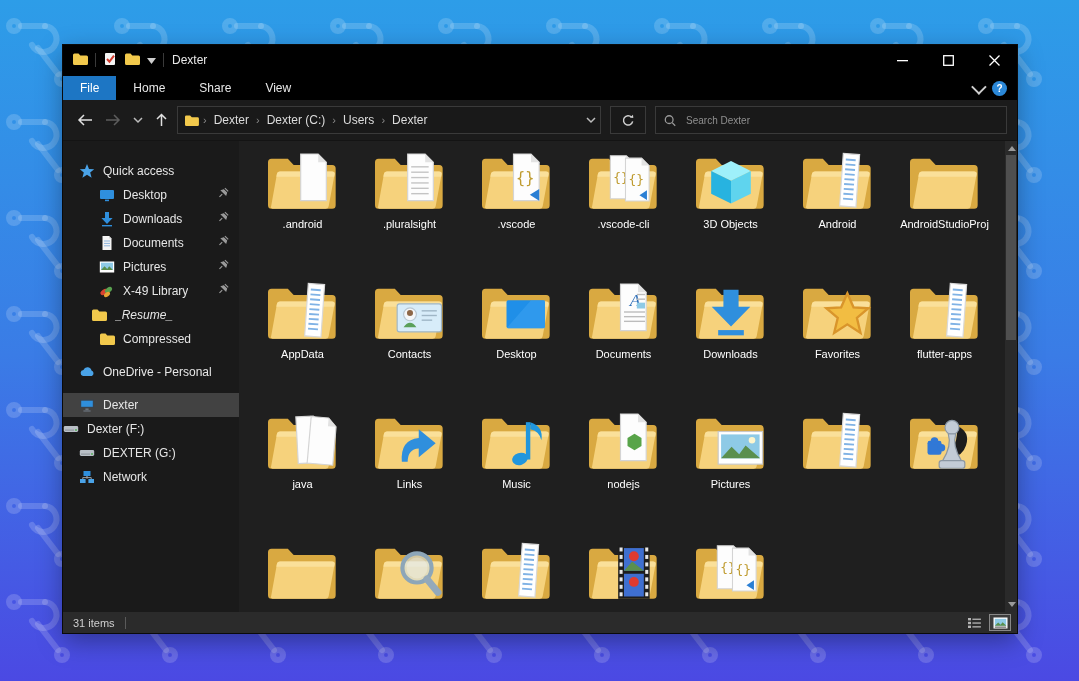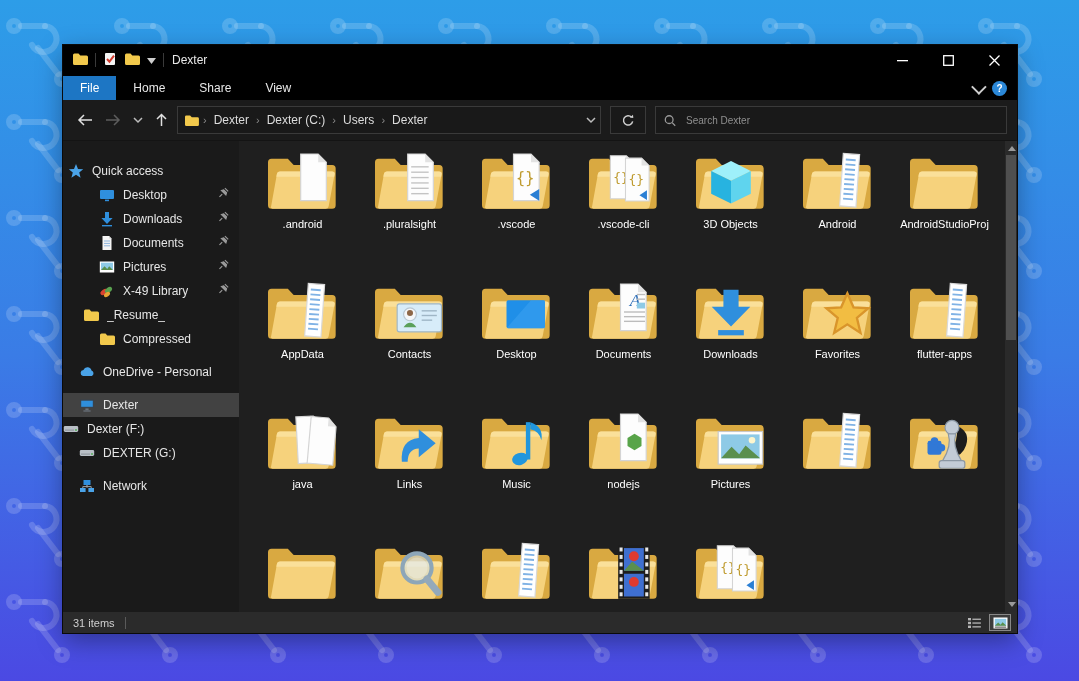--- a/index.html
+++ b/index.html
@@ -183,21 +183,21 @@
         <svg width="13" height="13" viewBox="0 0 14 14">
             <circle cx="6" cy="6" r="4.5" stroke="#9a9a9a" stroke-width="1.5" fill="none"></circle>
             <path d="M9.5 9.5 L13 13" stroke="#9a9a9a" stroke-width="1.5"></path>
           </svg>
         <input type="text" placeholder="Search Dexter" style="">
       </div>
     </div>
 
     <div class="body">
       <div class="sidebar" id="sidebar">
-          <div class="sbitem" style="padding-left: 5px;">
+          <div class="sbitem" style="padding-left: 16px;">
             <svg width="16" height="16" viewBox="0 0 16 16">
               <polygon points="8,1 10,6 15.2,6.2 11.2,9.6 12.6,14.8 8,11.8 3.4,14.8 4.8,9.6 0.8,6.2 6,6" fill="#4aa3e8"></polygon>
             </svg>
             <span class="lbl">Quick access</span>
           </div>
           <div class="sbitem" style="padding-left: 36px;">
             <svg width="16" height="16" viewBox="0 0 16 16">
               <rect x="1" y="3" width="14" height="9" rx="1" fill="#2f8fdd"></rect>
               <rect x="6" y="12.6" width="4" height="1.6" fill="#2f8fdd"></rect>
             </svg>
@@ -266,21 +266,21 @@
             </svg>
             <span class="lbl">X-49 Library</span>
             <span class="pin"><svg width="13" height="13" viewBox="0 0 16 16">
                 <g stroke="#9a9a9a" stroke-width="1.4" fill="#9a9a9a">
                   <path d="M8.5 1.5 l4 4" fill="none"></path>
                   <path d="M7 3.5 l3.5 3.5 -0.8 2.8 -5.5-5.5 z"></path>
                   <path d="M5.2 8.8 l-3.4 3.4" fill="none"></path>
                 </g>
               </svg></span>
           </div>
-          <div class="sbitem" style="padding-left: 20px;">
+          <div class="sbitem" style="padding-left: 28px; font-style: italic;">
             <svg width="16" height="16" viewBox="0 0 16 16">
               <path d="M1 4 q0-1.5 1.5-1.5 h4 l1.8 2 h6.2 q1.5 0 1.5 1.5 v6.5 q0 1.5-1.5 1.5 h-12 Q1 14 1 12.5 z" fill="#f2c94c"></path>
             </svg>
             <span class="lbl">_Resume_</span>
           </div>
           <div class="sbitem" style="padding-left: 36px; text-align: right;">
             <svg width="16" height="16" viewBox="0 0 16 16">
               <path d="M1 4 q0-1.5 1.5-1.5 h4 l1.8 2 h6.2 q1.5 0 1.5 1.5 v6.5 q0 1.5-1.5 1.5 h-12 Q1 14 1 12.5 z" fill="#f2c94c"></path>
             </svg>
             <span class="lbl">Compressed</span>
@@ -309,21 +309,21 @@
             <span class="lbl">Dexter (F:)</span>
           </div>
           <div class="sbitem" style="padding-left: 16px;">
             <svg width="16" height="16" viewBox="0 0 16 16">
               <rect x="0.8" y="5" width="14.4" height="6" rx="1.4" fill="#b9bfc6"></rect>
               <rect x="2" y="8.6" width="9" height="1" fill="#8b9298"></rect>
               <circle cx="13" cy="9" r="0.9" fill="#4caf50"></circle>
             </svg>
             <span class="lbl">DEXTER (G:)</span>
           </div>
-          <div class="sbitem" style="padding-left: 16px; margin-top: 9px; text-align: center;">
+          <div class="sbitem" style="padding-left: 16px;  text-align: center;">
             <svg width="16" height="16" viewBox="0 0 16 16">
               <rect x="4.5" y="2" width="7" height="5" fill="#2f8fdd"></rect>
               <rect x="7.4" y="7" width="1.2" height="2.6" fill="#9aa0a6"></rect>
               <rect x="1" y="10" width="5.6" height="4" fill="#4aa3e8"></rect>
               <rect x="9.4" y="10" width="5.6" height="4" fill="#4aa3e8"></rect>
               <path d="M3.8 10 v-1.4 h8.4 V10" stroke="#9aa0a6" fill="none"></path>
             </svg>
             <span class="lbl">Network</span>
           </div>
         </div>

